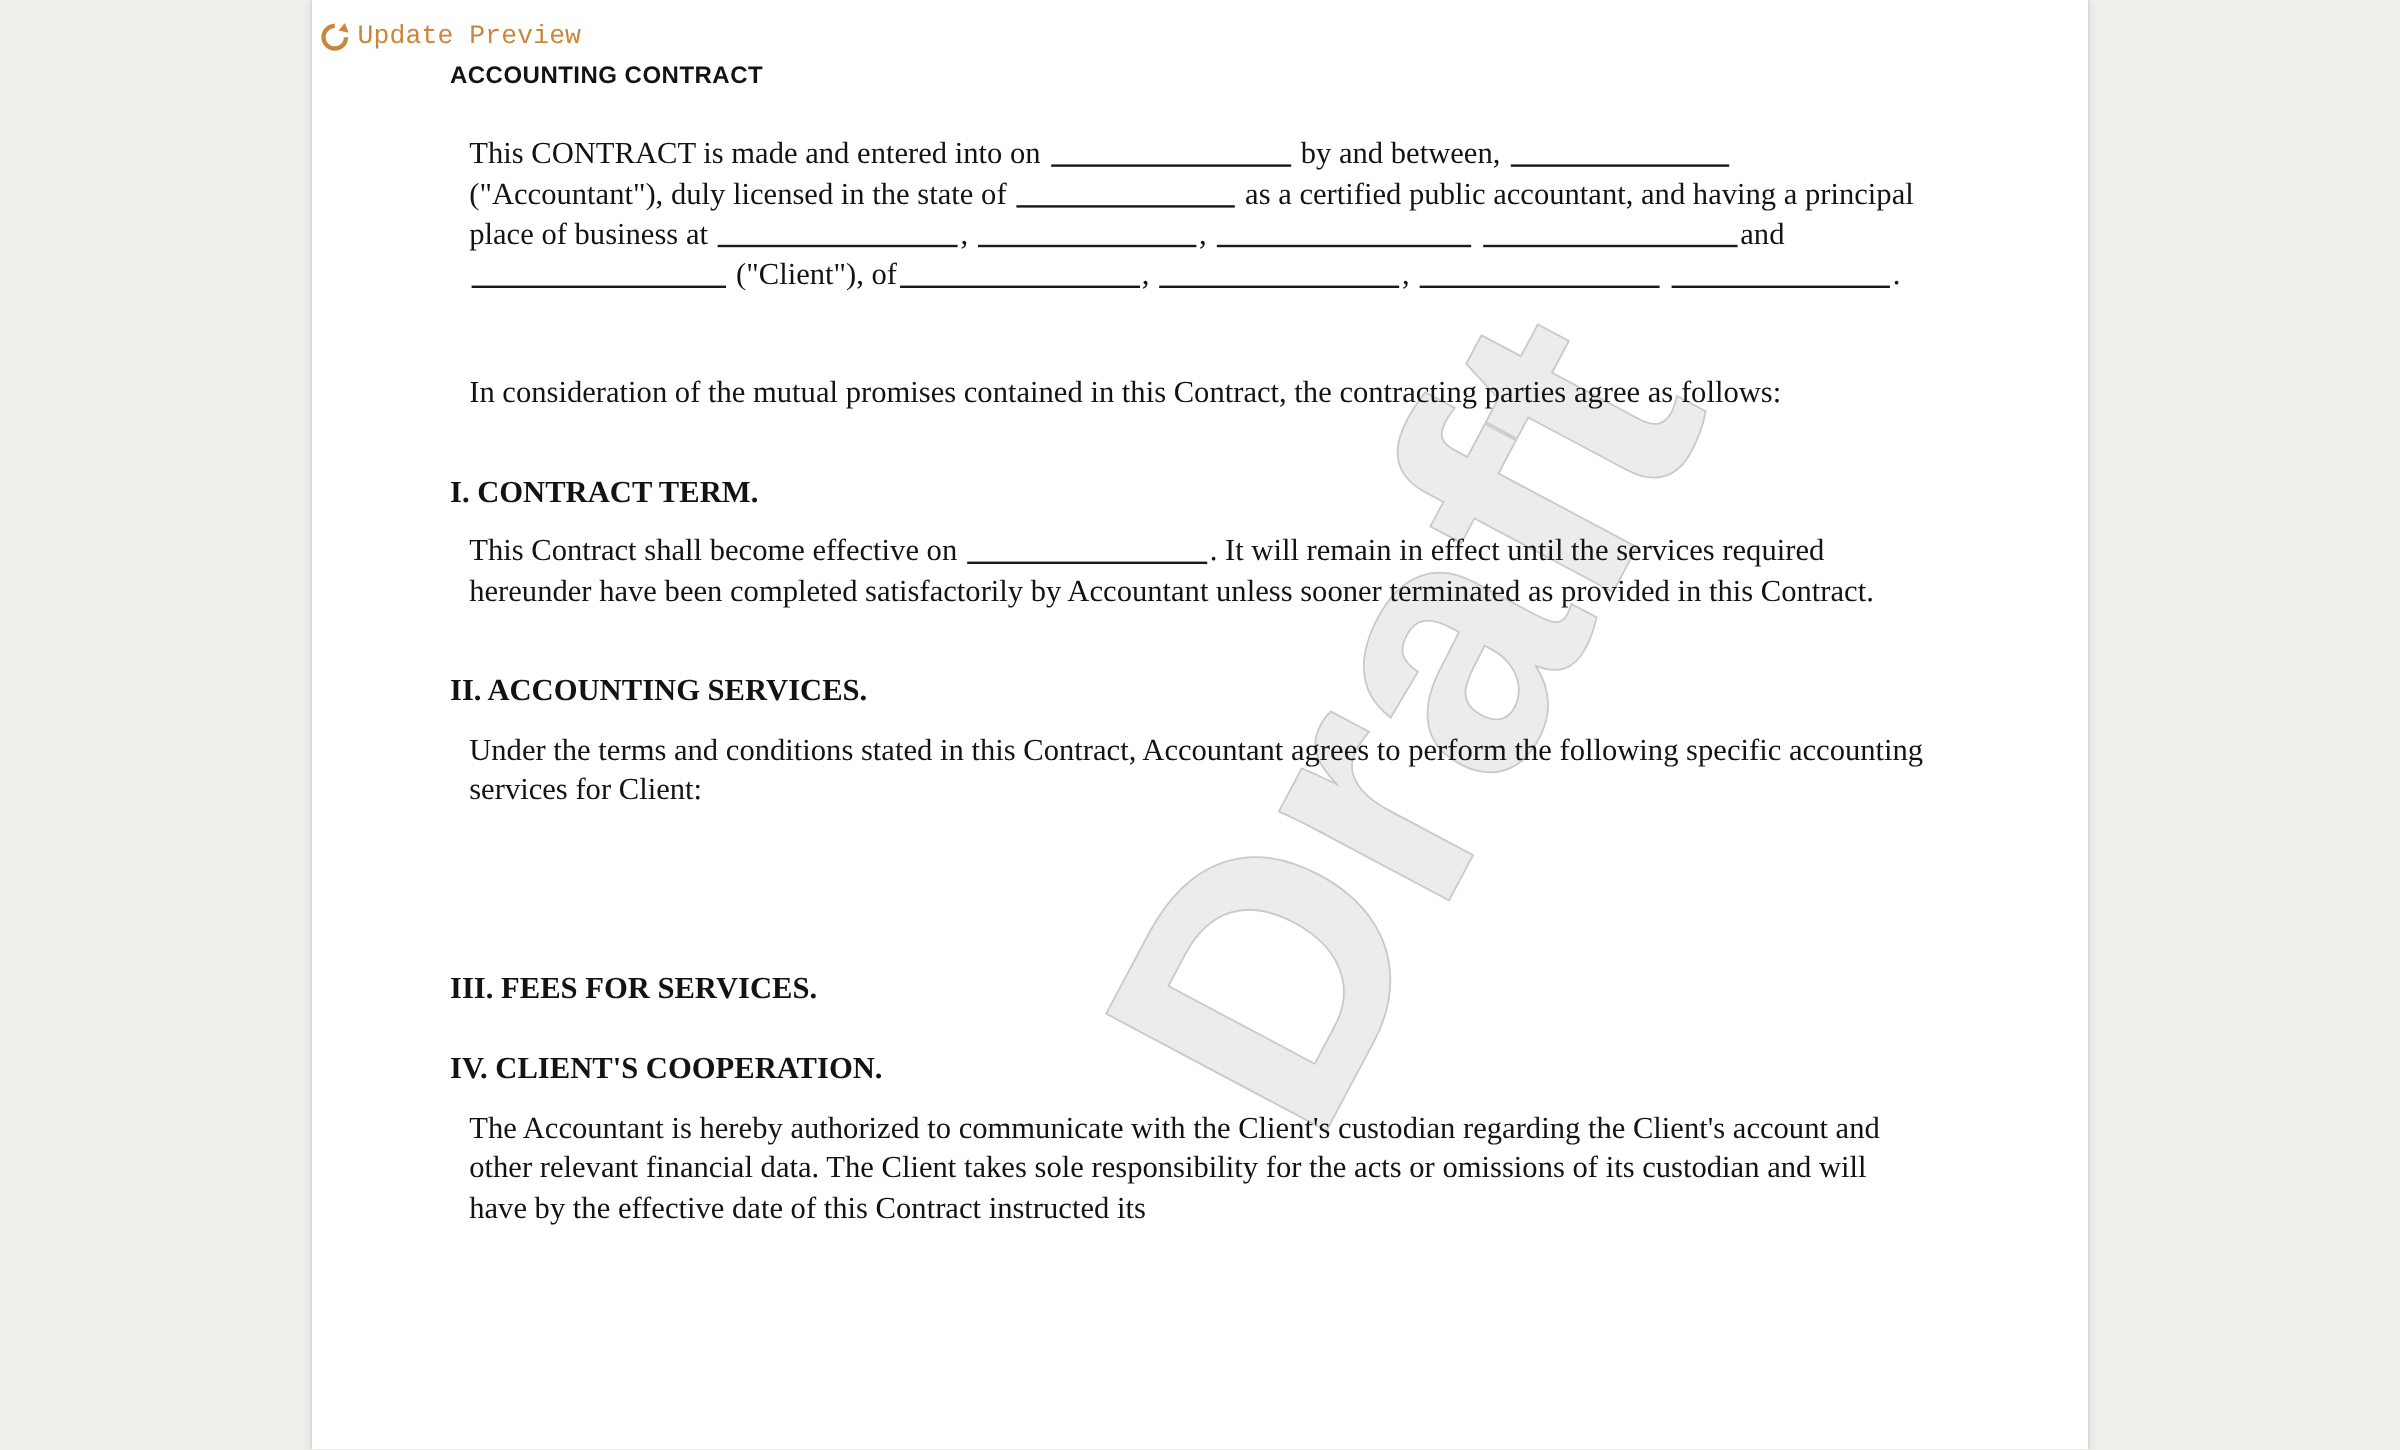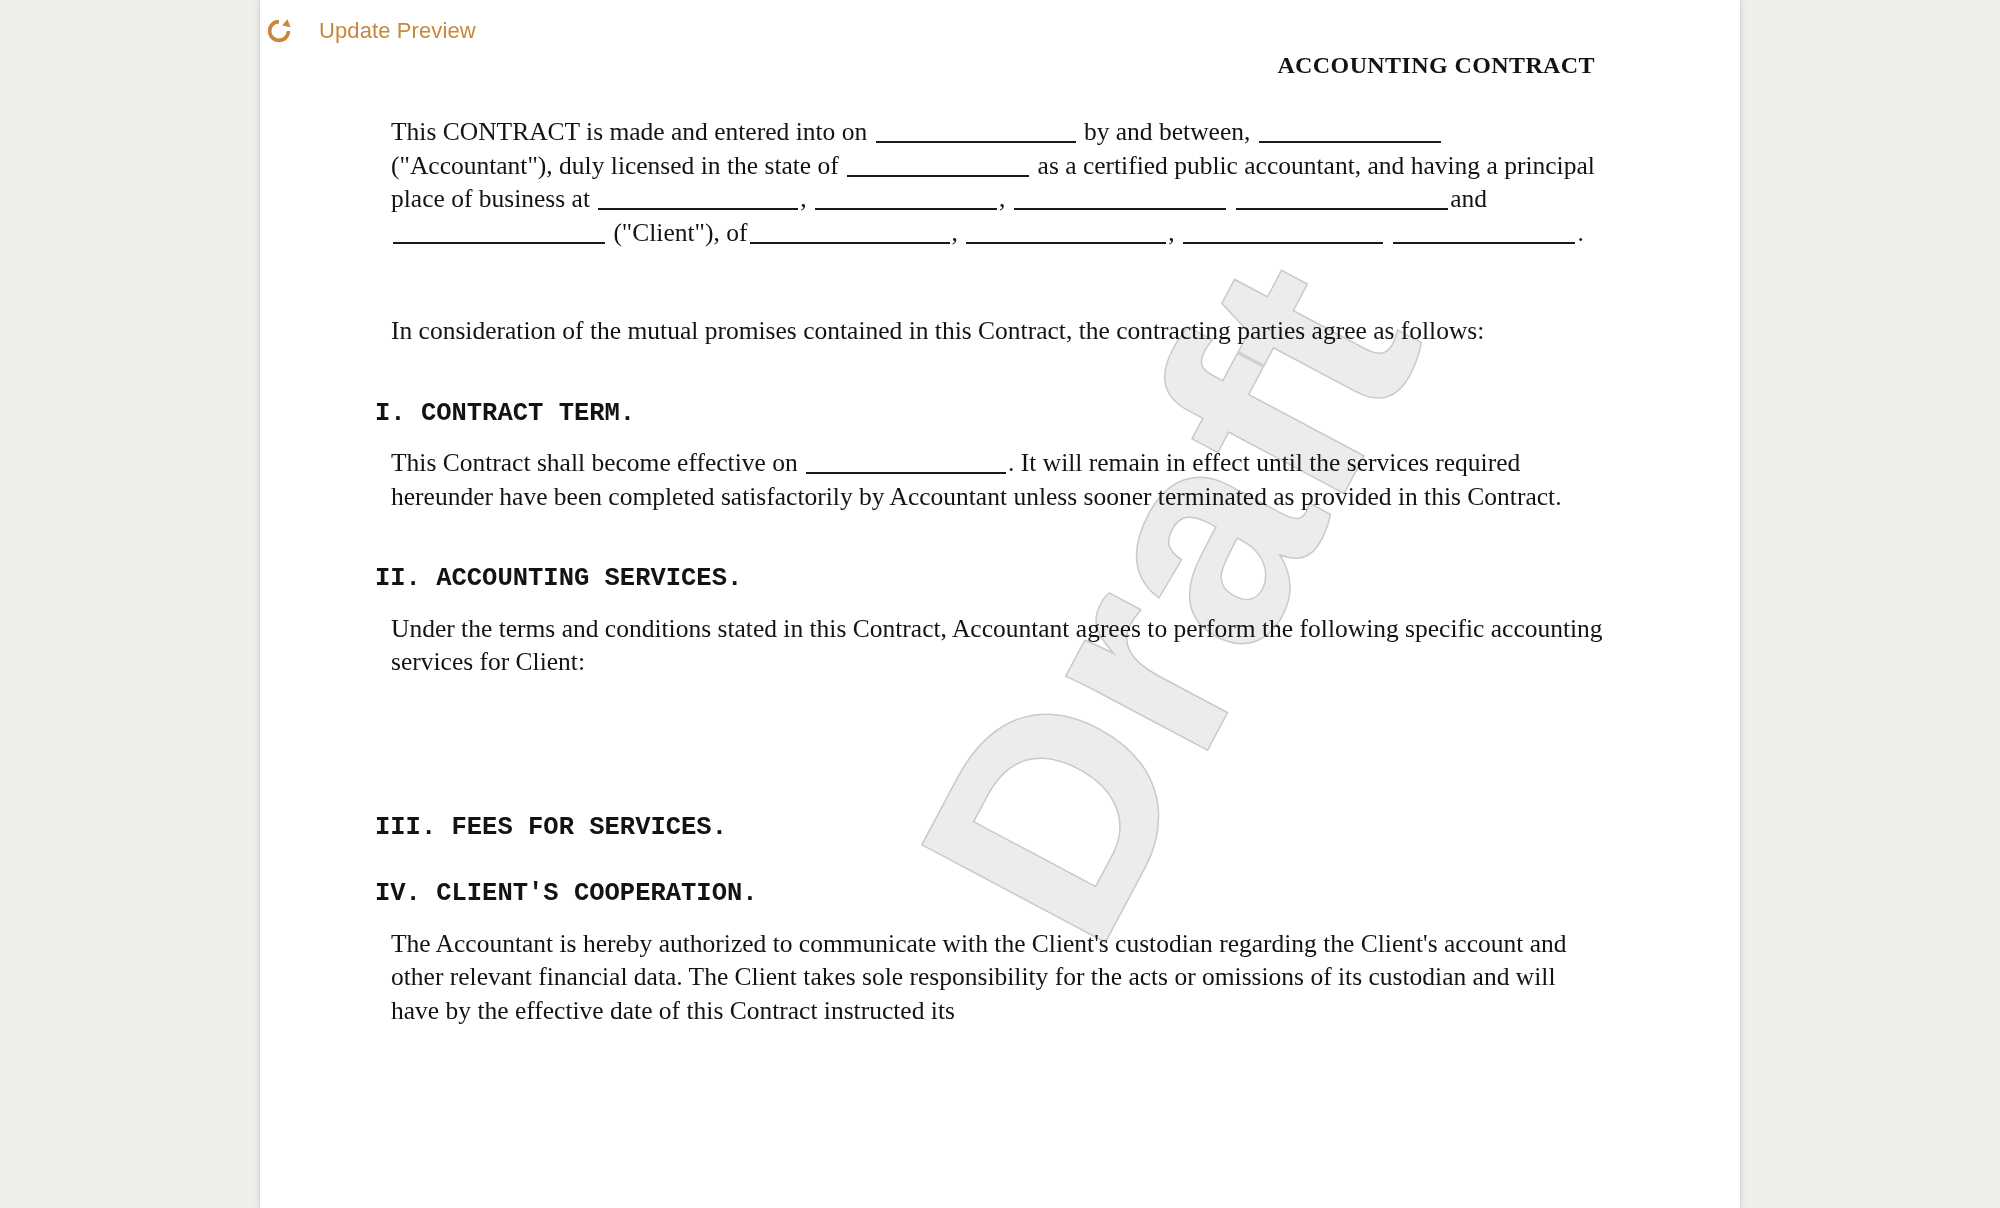--- a/index.html
+++ b/index.html
@@ -43,29 +43,29 @@
     width: 100%;
     height: 62px;
     display: flex;
     align-items: center;
     padding-left: 0px;
     z-index: 40;
   }
   .update-preview-btn {
     display: inline-flex;
     align-items: center;
-    gap: 27px;
+    gap: 6px;
     margin-left: 0px;
     padding: 4px 6px;
     background: transparent;
     border: none;
     cursor: pointer;
     color: #c8873c;
     font-size: 22px;
-    font-family: Liberation Sans, sans-serif;
+    font-family: Liberation Mono, monospace;
     line-height: 1;
     white-space: nowrap;
   }
   .update-preview-btn .label {
     color: #c8873c;
     font-size: 22px;
     letter-spacing: 0.1px;
   }
   .refresh-icon {
     display: inline-block;
@@ -103,39 +103,39 @@
     position: absolute;
     left: 115px;
     top: 52px;
     width: 1250px;
     z-index: 20;
     font-family: "Liberation Serif", serif;
     color: #15130f;
   }
 
   #doc-title {
-    text-align: right;
-    font-family: Liberation Serif, serif;
+    text-align: left;
+    font-family: Liberation Sans, sans-serif;
     font-weight: bold;
-    font-size: 24px;
+    font-size: 20px;
     letter-spacing: 0.4px;
     margin: 0 0 36px 0;
     padding-right: 30px;
   }
 
   .para {
     font-family: "Liberation Serif", serif;
     font-size: 25.5px;
     line-height: 33.5px;
     margin: 16px;
     text-align: left;
   }
 
   .sec-head {
-    font-family: Liberation Mono, monospace;
+    font-family: Liberation Serif, serif;
     font-size: 25.5px;
     line-height: 33.5px;
     font-weight: bold;
     margin: 0;
   }
 
   .gap-lg { height: 33px; }
   .gap-xl { height: 116px; }
 
   .blank {

